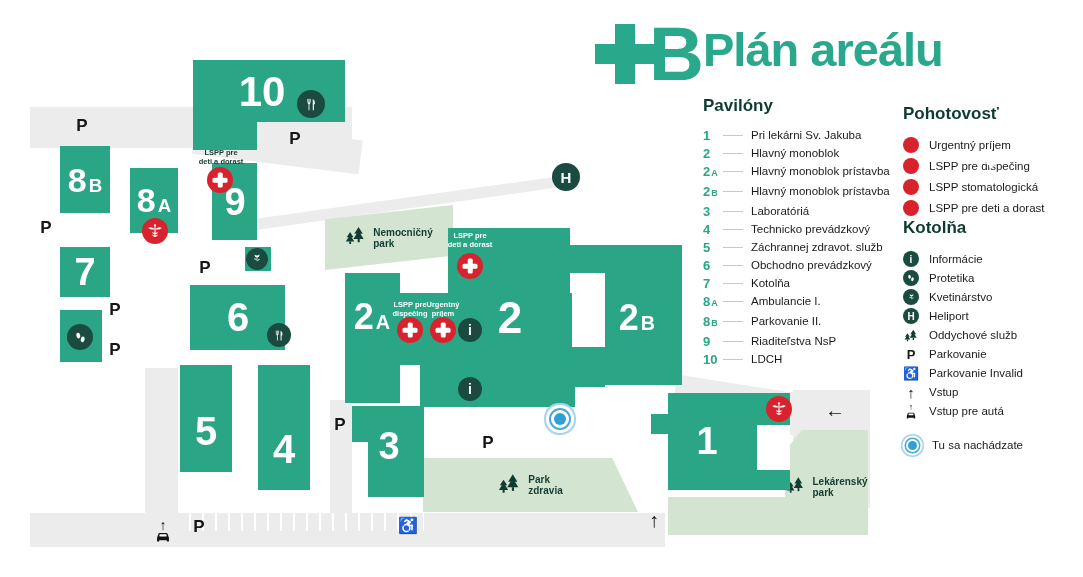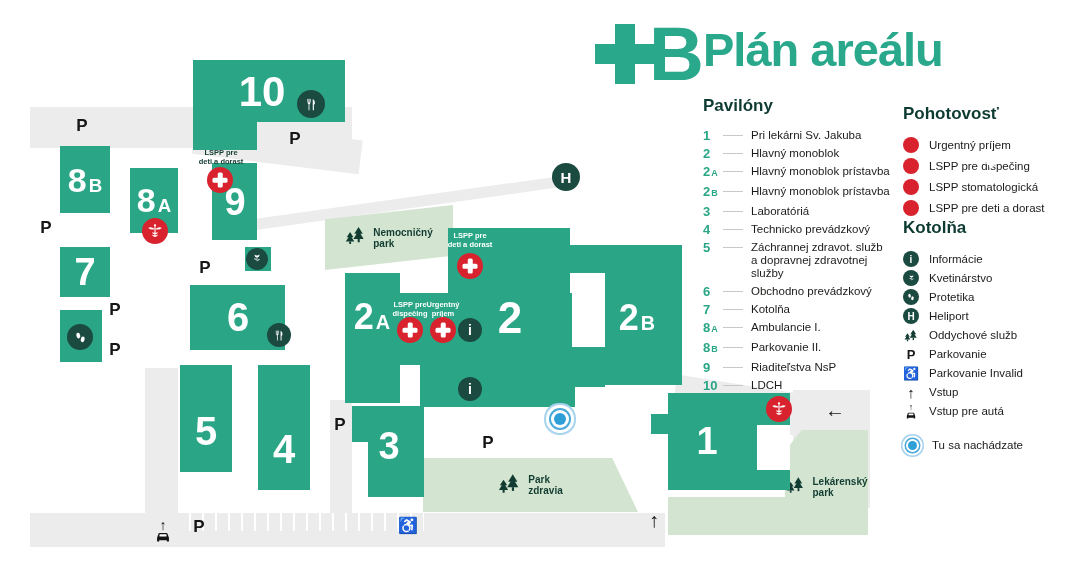--- a/index.html
+++ b/index.html
@@ -348,21 +348,21 @@
       </span>
       <span class="dash"></span>
       <span class="plab">Technicko prevádzkový</span>
     </div>
   <div class="prow">
       <span class="pnum">
         <span>5</span>
         <span class="suf2"></span>
       </span>
       <span class="dash"></span>
-      <span class="plab"><span>Záchrannej zdravot. služb</span><br><span>a dopravnej zdravotnej služby</span></span>
+      <span class="plab"><span>Záchrannej zdravot. služb</span><br></span>
     </div>
   <div class="prow">
       <span class="pnum">
         <span>6</span>
         <span class="suf2"></span>
       </span>
       <span class="dash"></span>
       <span class="plab">Obchodno prevádzkový</span>
     </div>
   <div class="prow">
@@ -425,40 +425,40 @@
       <span class="ic16 red16 cr cr16"></span>
       <span class="dlab">LSPP pre deti a dorast</span>
     </div>
 </div>
 
 <div class="other">
   <h3 class="lg-h">Kotolňa</h3>
   <div class="drow">
     <span class="ic16">i</span>
     <span class="dlab">Informácie</span>
+    </div>
+  <div class="drow">
+    <span class="ic16">
+        <svg width="10" height="10" viewBox="0 0 24 24" fill="#fff">
+          <ellipse cx="8.5" cy="9" rx="3.1" ry="4.6" transform="rotate(-14 8.5 9)"></ellipse>
+          <ellipse cx="15.5" cy="15" rx="3.1" ry="4.6" transform="rotate(14 15.5 15)"></ellipse>
+        </svg>
+      </span>
+    <span class="dlab">Protetika</span>
     </div>
   <div class="drow">
     <span class="ic16">
         <svg width="9" height="9" viewBox="0 0 24 24" fill="#fff">
           <path d="M7 3q0 6 5 6t5-6q-2.2 2.2-5 2.2T7 3z"></path>
           <rect x="11.3" y="8.5" width="1.4" height="8"></rect>
           <path d="M11.6 14Q7 14 6 10.5q4.6 0 5.6 3.5z"></path>
           <path d="M12.4 15.5q4.6 0 5.6-3.5-4.6 0-5.6 3.5z"></path>
         </svg>
       </span>
     <span class="dlab">Kvetinárstvo</span>
-    </div>
-  <div class="drow">
-    <span class="ic16">
-        <svg width="10" height="10" viewBox="0 0 24 24" fill="#fff">
-          <ellipse cx="8.5" cy="9" rx="3.1" ry="4.6" transform="rotate(-14 8.5 9)"></ellipse>
-          <ellipse cx="15.5" cy="15" rx="3.1" ry="4.6" transform="rotate(14 15.5 15)"></ellipse>
-        </svg>
-      </span>
-    <span class="dlab">Protetika</span>
     </div>
   <div class="drow">
     <span class="ic16">H</span>
     <span class="dlab">Heliport</span>
     </div>
   <div class="drow">
     <span class="icbox" style="color:#123c32">
         <svg width="15" height="13" viewBox="0 0 26 22" fill="currentColor">
           <polygon points="16,1 21,9 11,9"></polygon>
           <polygon points="16,5 22,15 10,15"></polygon>

